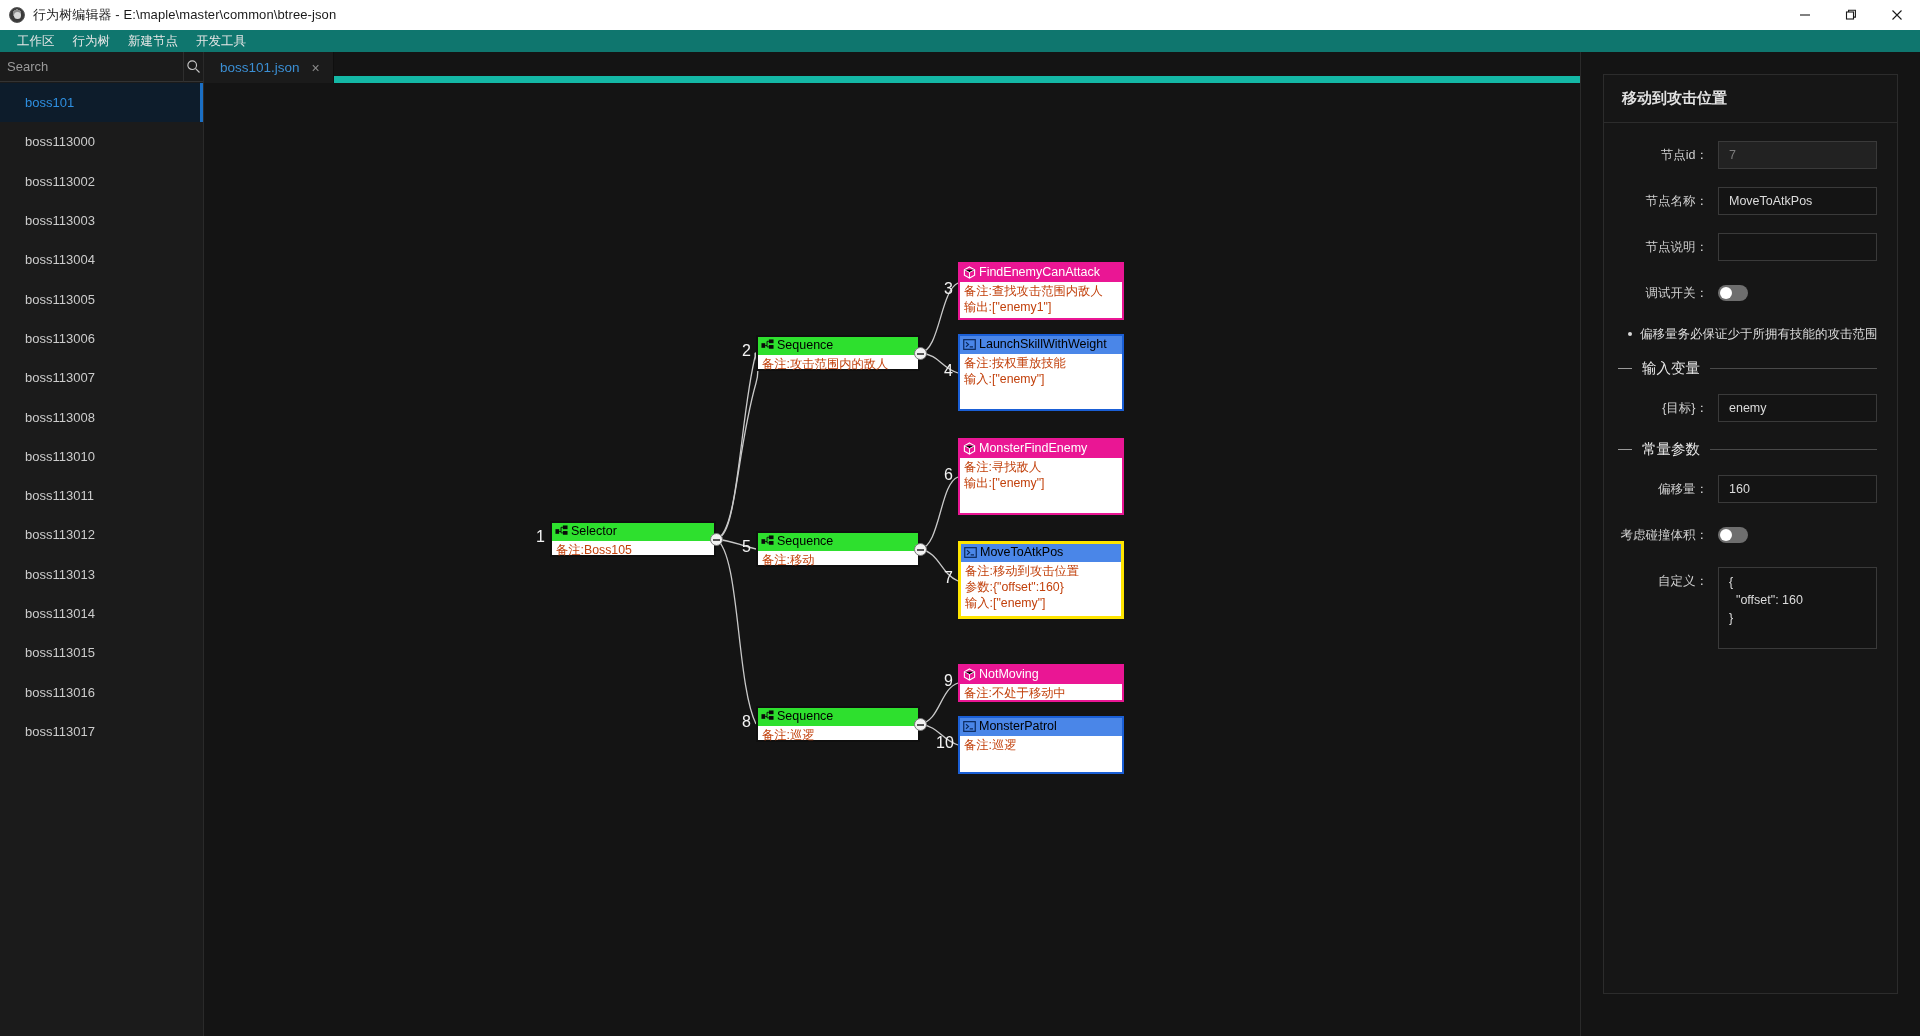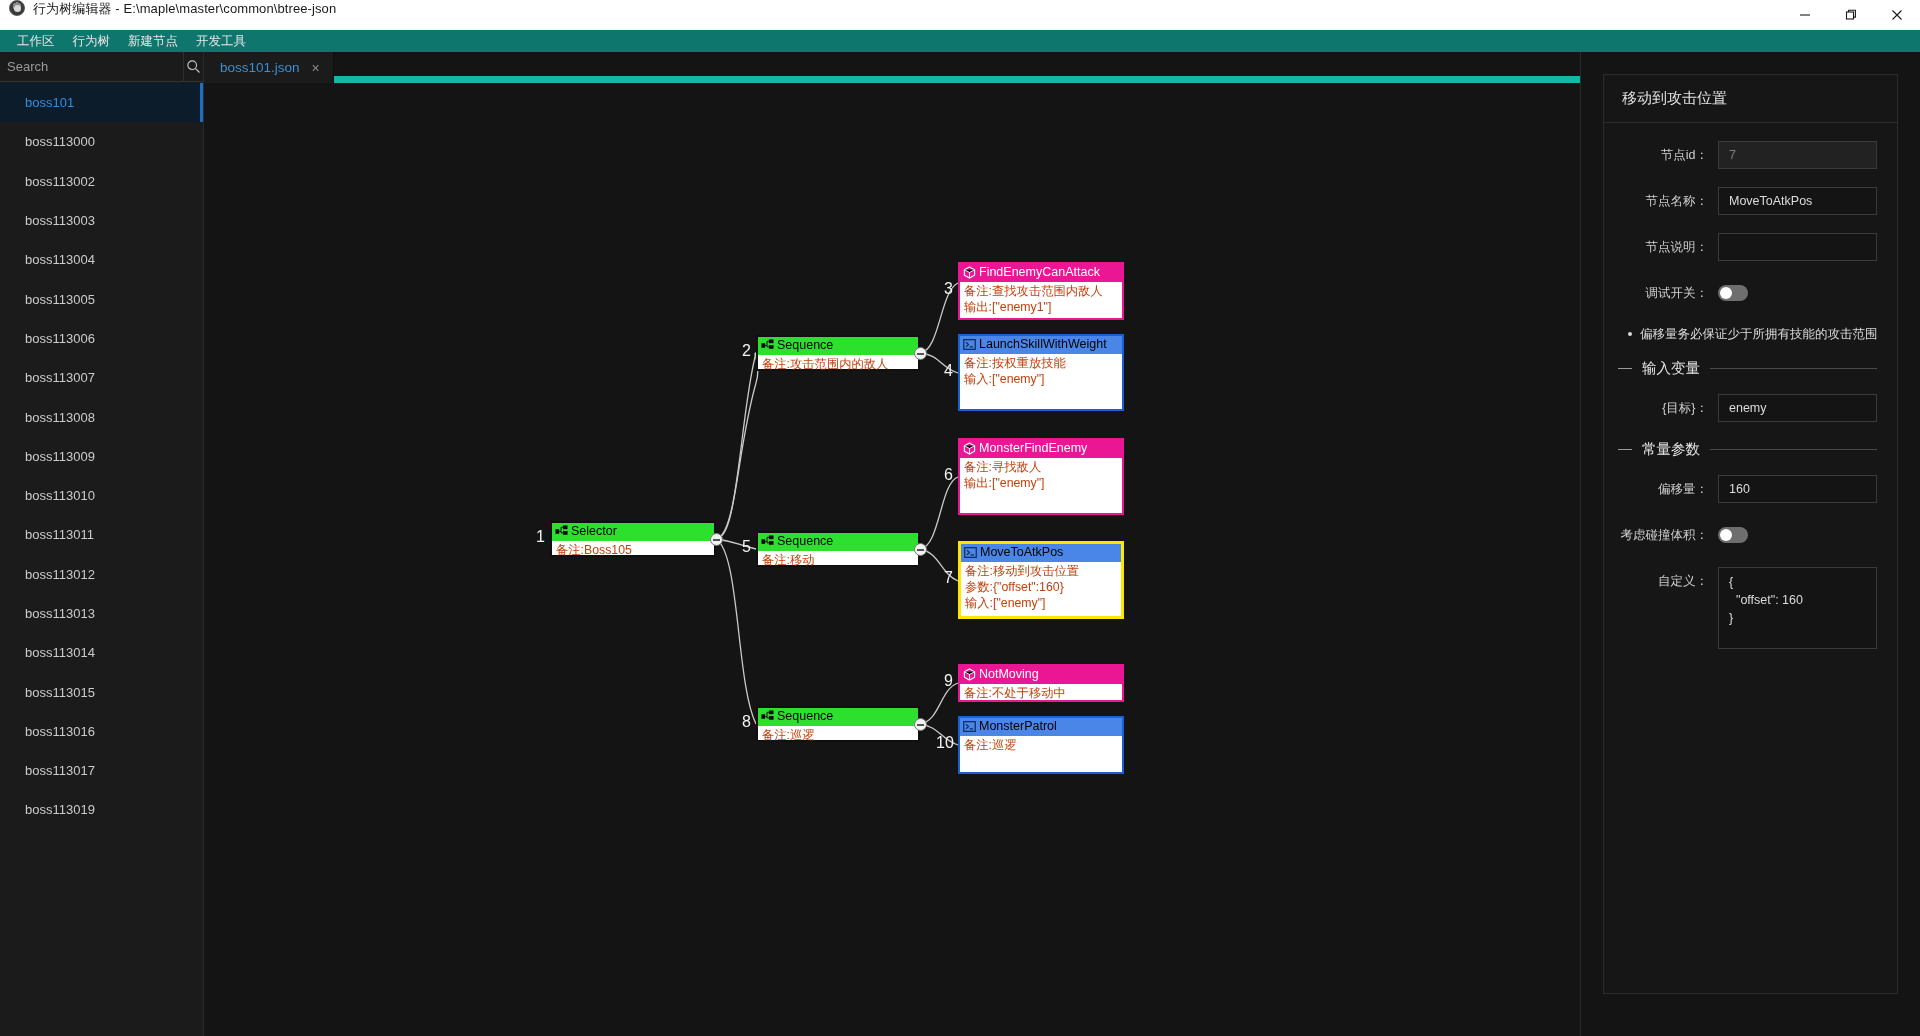--- a/index.html
+++ b/index.html
@@ -6,21 +6,21 @@
   html, body {
     width: 1920px; height: 1036px;
     background: #141414;
     font-family: "Liberation Sans", "DejaVu Sans", sans-serif;
     overflow: hidden;
     color: #d4d4d4;
   }
 
   
   #titlebar {
-    height: 30px; background: #ffffff; display: flex; align-items: flex-start;
+    height: 30px; background: #ffffff; display: flex; align-items: center;
     position: relative;
   }
   #titlebar .app-icon {
     width: 16px; height: 16px; margin-left: 9px; margin-right: 8px;
     border-radius: 50%;
     background: radial-gradient(circle at 50% 40%, #8a8a8a 0 38%, #3a3a3a 40% 100%);
     border: 1px solid #555;
     position: relative; flex: 0 0 auto;
   }
   #titlebar .app-icon::after{
@@ -135,21 +135,21 @@
   #props {
     width: 340px; flex: 0 0 340px; background: #141414;
     border-left: 1px solid #2a2a2a;
     padding: 0; overflow: hidden;
   }
   .props-card {
     margin: 22px 22px 0 22px; border: 1px solid #2c2c2c; background: #161616;
     height: 920px;
   }
   .props-title {
-    padding: 14px 18px; font-size: 15px; color: #e2e2e2; font-weight: normal;
+    padding: 14px 18px; font-size: 15px; color: #e2e2e2; font-weight: bold;
     border-bottom: 1px solid #2c2c2c;
   }
   .props-body { padding: 18px 16px 10px 6px; }
   .frow { display: flex; align-items: flex-start; margin-bottom: 18px; }
   .flabel {
     width: 108px; flex: 0 0 108px; text-align: right; padding-right: 10px;
     font-size: 12.5px; color: #d0d0d0; line-height: 28px; white-space: nowrap;
   }
   .fctl { flex: 1 1 auto; min-width: 0; padding-right: 4px;}
   .finput {
@@ -250,23 +250,20 @@
         <div class="file-item">
           <span>boss113006</span>
         </div>
         <div class="file-item">
           <span>boss113007</span>
         </div>
         <div class="file-item">
           <span>boss113008</span>
         </div>
         <div class="file-item">
-          <span>boss113009</span>
-        </div>
-        <div class="file-item">
           <span>boss113010</span>
         </div>
         <div class="file-item">
           <span>boss113011</span>
         </div>
         <div class="file-item">
           <span>boss113012</span>
         </div>
         <div class="file-item">
           <span>boss113013</span>
@@ -275,23 +272,20 @@
           <span>boss113014</span>
         </div>
         <div class="file-item">
           <span>boss113015</span>
         </div>
         <div class="file-item">
           <span>boss113016</span>
         </div>
         <div class="file-item">
           <span>boss113017</span>
-        </div>
-        <div class="file-item">
-          <span>boss113019</span>
         </div>
       </div>
   </div>
 
   <div id="center">
     <div class="tabbar">
       <div class="tab">
         <span>boss101.json</span>
         <span class="tab-close">×</span>
       </div>

